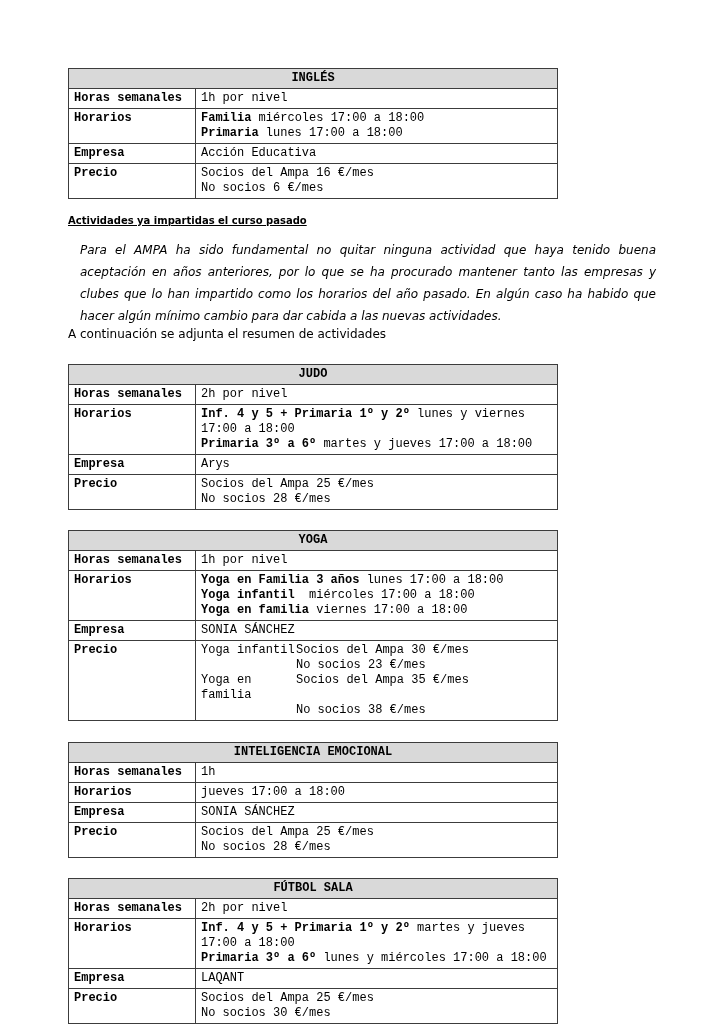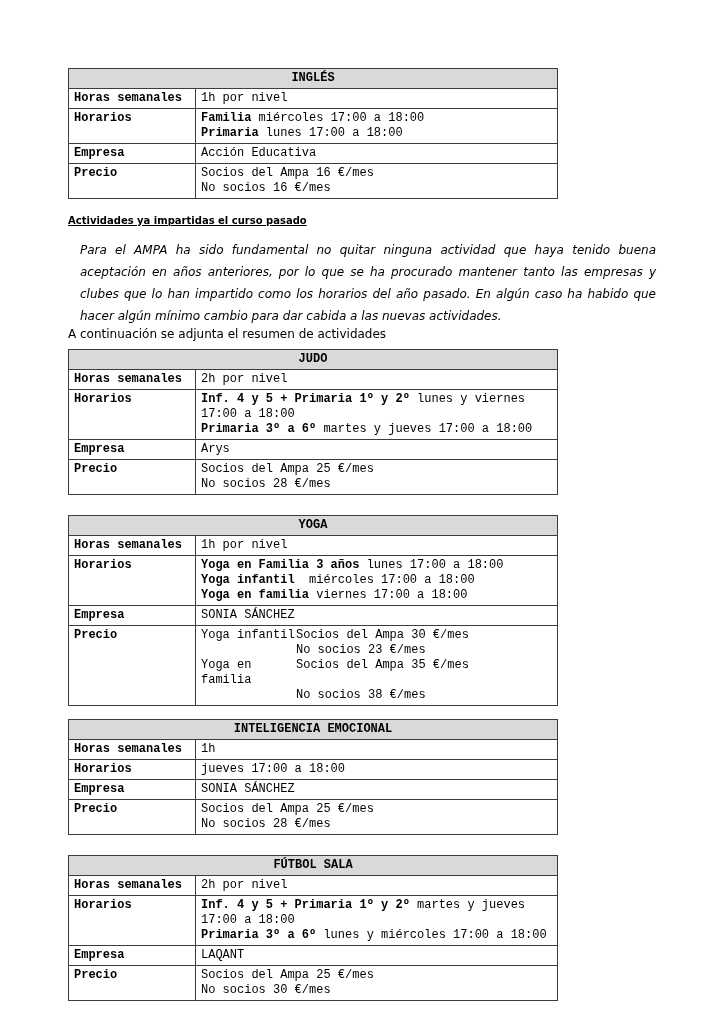--- a/index.html
+++ b/index.html
@@ -47,23 +47,23 @@
     margin: 11px 0 0 12px;
     line-height: 22px;
     text-align: justify;
     font-style: italic;
   }
   p.intro2 {
     margin: 0;
     line-height: 15px;
   }
 
-  .t-judo   { margin-top: 7px; }
+  .t-judo   { margin-top: 22px; }
   .t-yoga   { margin-top: 20px; }
-  .t-ie     { margin-top: 13px; padding-left: 12px; }
+  .t-ie     { margin-top: 21px; padding-left: 12px; }
   .t-futbol { margin-top: 20px; }
 
   .price-grid {
     display: grid;
     grid-template-columns: 95px 1fr;
     line-height: 15px;
   }
   .price-grid span { white-space: pre-wrap; }
 </style>
 </head>
@@ -92,21 +92,21 @@
         </td>
       </tr>
       <tr>
         <td class="lbl">Empresa</td>
         <td>Acción Educativa</td>
       </tr>
       <tr>
         <td class="lbl">Precio</td>
         <td>
           <div class="ln">Socios del Ampa 16 €/mes</div>
-          <div class="ln">No socios 16 €/mes</div>
+          <div class="ln">No socios 6 €/mes</div>
         </td>
       </tr>
     </tbody>
   </table>
 
   <h2 class="section-heading" style="font-size:10px">Actividades ya impartidas el curso pasado</h2>
   <p class="intro">Para el AMPA ha sido fundamental no quitar ninguna actividad que haya tenido buena aceptación en años anteriores, por lo que se ha procurado mantener tanto las empresas y clubes que lo han impartido como los horarios del año pasado.  En algún caso ha habido que hacer algún mínimo cambio para dar cabida a las nuevas actividades.</p>
   <p class="intro2">A continuación se adjunta el resumen de actividades</p>
 
   <table class="activity t-judo">

